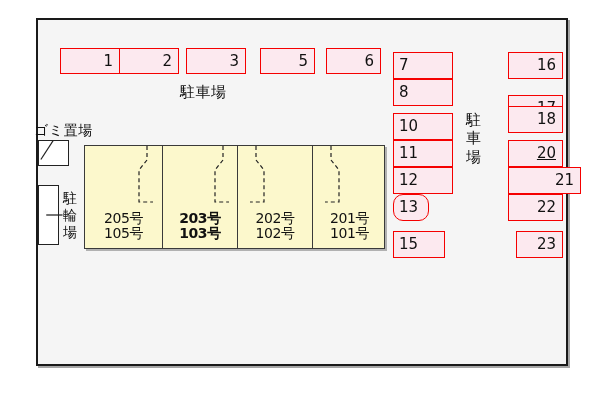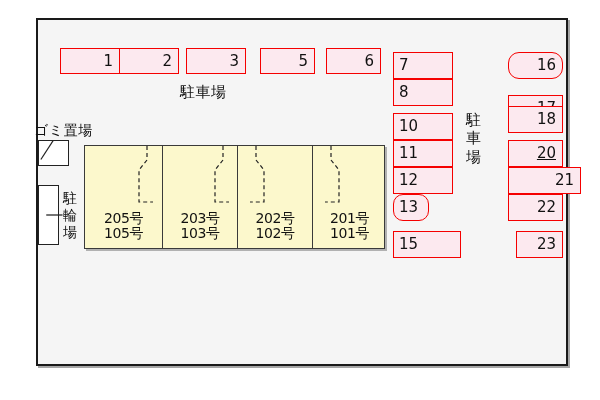--- a/index.html
+++ b/index.html
@@ -158,31 +158,31 @@
   </div>
   <div class="stall left-num" style="left:393px; top:140px; width:60px; height:27px;">
     <span>11</span>
   </div>
   <div class="stall left-num" style="left:393px; top:167px; width:60px; height:27px;">
     <span>12</span>
   </div>
   <div class="stall left-num" style="left:393px; top:194px; width:36px; height:27px;border-radius:10px;">
     <span>13</span>
   </div>
-  <div class="stall left-num" style="left:393px; top:231px; width:68px; height:27px;">
+  <div class="stall left-num" style="left:393px; top:231px; width:52px; height:27px;">
     <span>15</span>
   </div>
 
   <div class="label label-v" style="left:466px; top:111px;">
     <span>駐</span>
     <span>車</span>
     <span>場</span>
   </div>
 
-  <div class="stall" style="left:508px; top:52px; width:55px; height:27px;border-radius:11px;">
+  <div class="stall" style="left:508px; top:52px; width:55px; height:27px;">
     <span>16</span>
   </div>
   <div class="stall" style="left:508px; top:79px; width:55px; height:27px;margin-top:16px;">
     <span>17</span>
   </div>
   <div class="stall" style="left:508px; top:106px; width:55px; height:27px;">
     <span>18</span>
   </div>
   <div class="stall" style="left:508px; top:140px; width:55px; height:27px;text-decoration:underline;">
     <span>20</span>
@@ -220,21 +220,21 @@
     <div class="unit" style="left:0; width:78px;">
       <svg class="path" width="78" height="72" viewBox="0 0 78 72" style="left:0; top:0;">
         <path d="M 62 0 L 62 14 L 54 24 L 54 56 L 68 56" fill="none" stroke="#222222" stroke-width="1.2" stroke-dasharray="4,3"></path>
       </svg>
       <div class="unit-labels">
         <div>205号</div>
         <div>105号</div>
       </div>
     </div>
 
-    <div class="unit" style="left:78px; width:75px;">
+    <div class="unit" style="left:78px; width:75px;font-weight:bold;">
       <svg class="path" width="75" height="72" viewBox="0 0 75 72" style="left:0; top:0;">
         <path d="M 60 0 L 60 14 L 52 24 L 52 56 L 66 56" fill="none" stroke="#222222" stroke-width="1.2" stroke-dasharray="4,3"></path>
       </svg>
       <div class="unit-labels">
         <div>203号</div>
         <div>103号</div>
       </div>
     </div>
 
     <div class="unit" style="left:153px; width:75px;">

